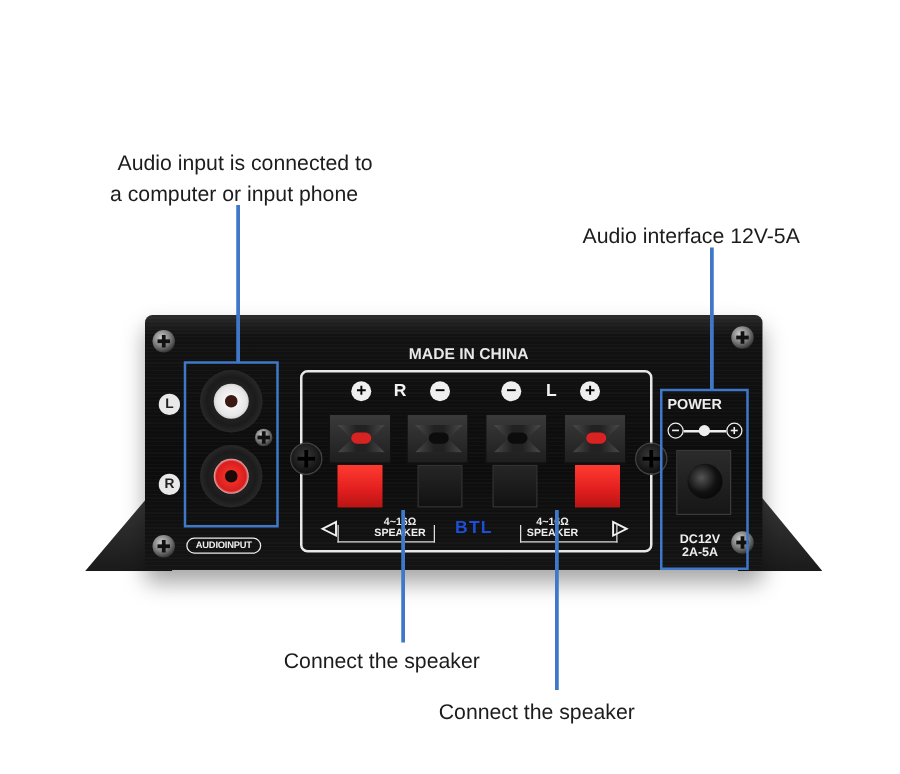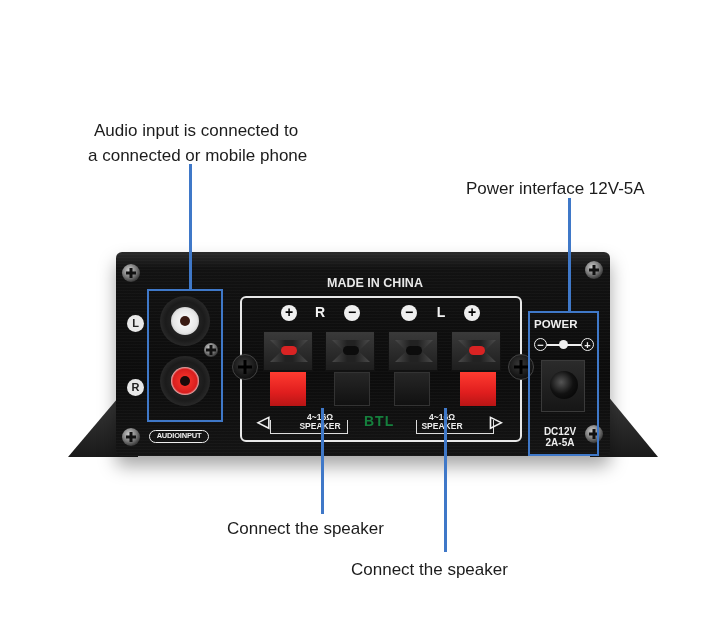--- a/index.html
+++ b/index.html
@@ -43,39 +43,39 @@
   .sym { position:absolute; color:#f2f2f2; font-weight:bold; font-size:14px; text-align:center; }
   .circ { position:absolute; width:16px; height:16px; border-radius:50%; background:#efefef; color:#000; font-size:14px; font-weight:bold; line-height:15px; text-align:center; }
   .term { position:absolute; top:331px; width:50px; height:40px; background:linear-gradient(180deg,#3a3a3a,#1e1e1e); border:1px solid #111; }
   .term .funnel { position:absolute; left:6px; top:8px; width:38px; height:22px; background:linear-gradient(90deg,#4a4a4a,#222 40%,#222 60%,#4a4a4a); clip-path: polygon(0 0,100% 0,70% 50%,100% 100%,0 100%,30% 50%); }
   .term .hole { position:absolute; left:17px; top:14px; width:16px; height:9px; border-radius:5px; background:#0c0c0c; }
   .term .hole.red { background:#d92323; }
   .lever { position:absolute; top:372px; width:36px; height:34px; }
   .lever.red { background:linear-gradient(180deg,#ff3b30 0%,#e01e1e 60%,#b81515 100%); }
   .lever.black { background:linear-gradient(180deg,#262626,#111); border:1px solid #333; }
   .spk-text { position:absolute; color:#eee; font-size:8.5px; font-weight:bold; text-align:center; line-height:9px; }
-  .btl { position:absolute; left:364px; top:413px; color:#15803d; font-size:14px; font-weight:bold; letter-spacing:1px; }
+  .btl { position:absolute; left:364px; top:413px; color:#1d4ed8; font-size:14px; font-weight:bold; letter-spacing:1px; }
   .bracket { position:absolute; border:1.5px solid #ddd; border-top:none; height:14px; }
 
   .pwr-title { position:absolute; left:534px; top:318px; width:60px; text-align:left; color:#eee; font-size:11.5px; font-weight:bold; }
   .polarity { position:absolute; left:534px; top:338px; width:60px; height:14px; }
   .pwr-jack { position:absolute; left:541px; top:360px; width:44px; height:52px; background:linear-gradient(180deg,#2b2b2b,#161616); border:1px solid #3a3a3a; }
   .pwr-jack .bore { position:absolute; left:8px; top:10px; width:28px; height:28px; border-radius:50%; background:radial-gradient(circle at 40% 40%, #555 0%, #111 50%, #000 100%); }
   .pwr-spec { position:absolute; left:530px; top:426px; width:60px; text-align:center; color:#eee; font-size:10px; font-weight:bold; line-height:11px; }
 </style>
 </head>
 <body>
 
 <div class="callout" style="left:94px;top:118px;">
   <div>Audio input is connected to</div>
 </div>
 <div class="callout" style="left:88px;top:143px;">
-  <div>a connected or mobile phone</div>
+  <div>a computer or input phone</div>
 </div>
-<div class="callout" style="left:466px;top:176px;">Power interface 12V-5A</div>
+<div class="callout" style="left:466px;top:176px;">Audio interface 12V-5A</div>
 <div class="callout" style="left:227px;top:516px;">Connect the speaker</div>
 <div class="callout" style="left:351px;top:557px;">Connect the speaker</div>
 
 <div class="flange" style="left:68px;top:395px;width:70px;height:62px;clip-path:polygon(75% 0,100% 0,100% 100%,0 100%);"></div>
 <div class="flange" style="left:590px;top:395px;width:68px;height:62px;clip-path:polygon(0 0,25% 0,100% 100%,0 100%);"></div>
 
 <div class="device"></div>
 
 <div class="screw" style="left:122px;top:264px;"></div>
 <div class="screw" style="left:122px;top:428px;"></div>

